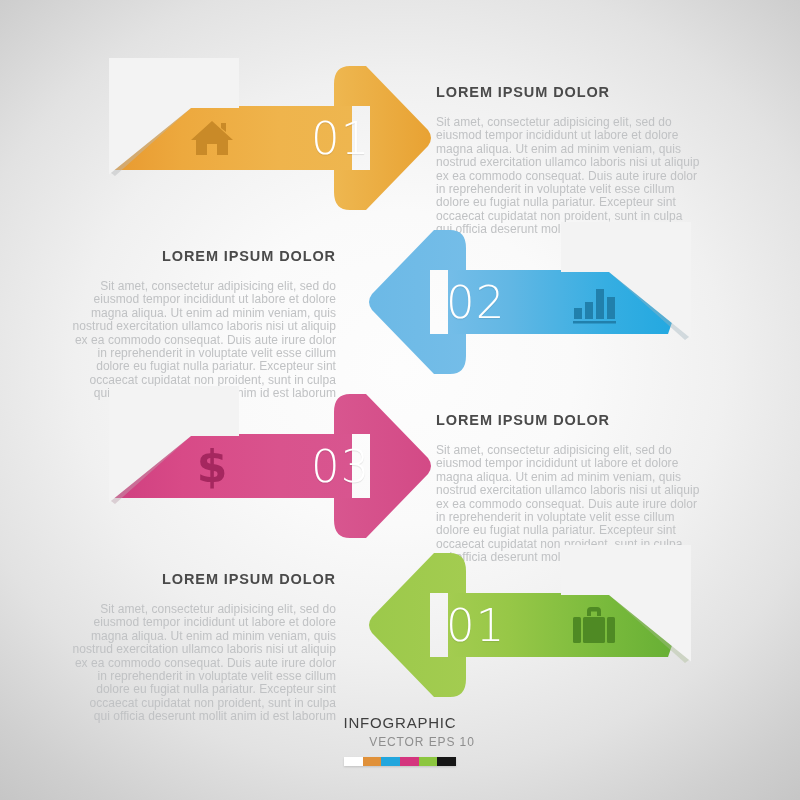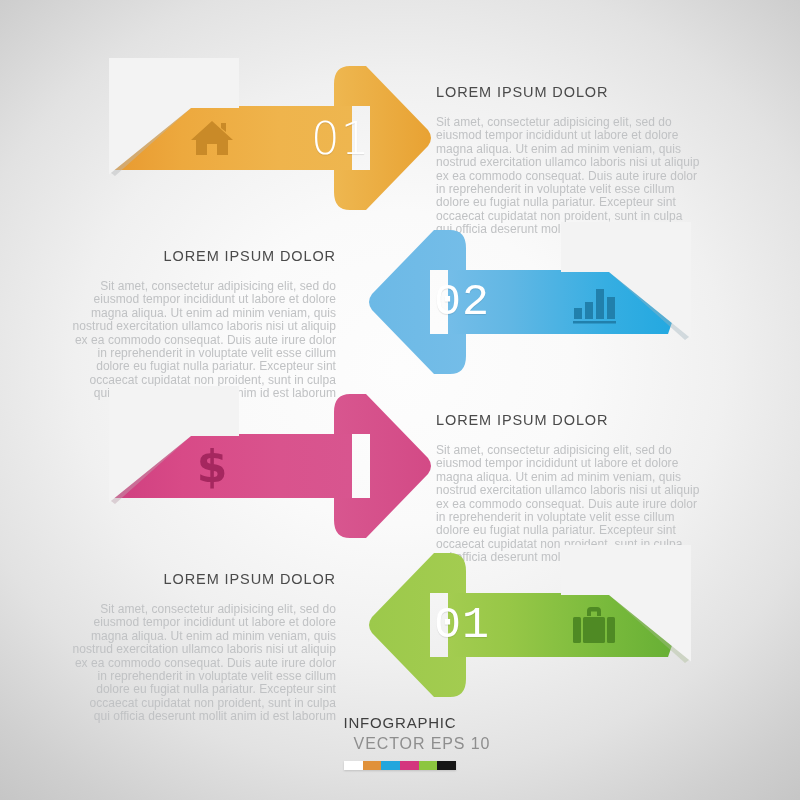--- a/index.html
+++ b/index.html
@@ -62,47 +62,47 @@
   
   .num{
     position:absolute;top:50%;transform:translateY(-50%);
     color:#ffffff;font-size:45px;font-weight:300;letter-spacing:1px;
     font-family:"DejaVu Sans","Liberation Sans",sans-serif;
     text-shadow:0 1px 1px rgba(0,0,0,.10);
     line-height:1;
     margin-left:21px;
   }
   .arrow-r .num{left:180px;}
-  .arrow-l .num{left:43px;font-family:Liberation Mono, monospace;}
+  .arrow-l .num{left:55px;}
 
   
   .ico{
     position:absolute;top:50%;transform:translateY(-50%);
     width:48px;height:48px;
   }
   .arrow-r .ico{left:78px;}
   .arrow-l .ico{right:72px;}
 
   
   .txt{position:absolute;top:26px;width:264px;}
   .txt-right{right:100px;text-align:left;}
   .txt-left{left:72px;text-align:right;}
   .txt h3{
-    margin:0 0 16px 0;font-size:14.5px;font-weight:400;letter-spacing:.9px;
+    margin:0 0 16px 0;font-size:14.5px;font-weight:700;letter-spacing:.9px;
     color:#4a4a4a;
   }
   .txt p{
     margin:0;font-size:12px;line-height:13.4px;color:#c0c2c4;
     letter-spacing:.05px;
   }
 
   
   .footer{position:absolute;left:0;top:714px;width:800px;text-align:center;}
   .footer .f1{font-size:15px;letter-spacing:.8px;color:#3f3f3f;line-height:18px;}
-  .footer .f2{font-size:16px;letter-spacing:.9px;color:#8e8e8e;margin-top:3px;padding-left:44px;}
+  .footer .f2{font-size:12px;letter-spacing:.9px;color:#8e8e8e;margin-top:3px;padding-left:44px;}
   .swatches{margin:8px auto 0;width:112px;height:9px;display:flex;
             box-shadow:0 1px 2px rgba(0,0,0,.15);}
   .swatches i{flex:1;display:block;height:100%;}
 </style>
 </head>
 <body>
 
 <div class="stage">
 
   <div class="row row01">
@@ -183,20 +183,21 @@
       <div class="band"></div>
       <svg class="fold" viewBox="0 0 130 160" preserveAspectRatio="none">
         <polygon points="-2,112 76,46 120,46 120,50 82,50 6,118" fill="#bfa3b0" opacity=".45"></polygon>
         <polygon points="-2,118 82,50 130,50 130,0 -2,0" fill="#f3f3f3"></polygon>
       </svg>
       <span class="ico">
         <svg viewBox="0 0 48 48" width="48" height="48">
           <text x="24" y="40" text-anchor="middle" font-size="44" font-weight="bold" font-family="DejaVu Sans, sans-serif" fill="#a5275f">$</text>
         </svg>
       </span>
+      <span class="num">03</span>
     </div>
     <div class="txt txt-right">
       <h3>LOREM IPSUM DOLOR</h3>
       <p>Sit amet, consectetur adipisicing elit, sed do eiusmod tempor incididunt ut labore et dolore magna aliqua. Ut enim ad minim veniam, quis nostrud exercitation ullamco laboris nisi ut aliquip ex ea commodo consequat. Duis aute irure dolor in reprehenderit in voluptate velit esse cillum dolore eu fugiat nulla pariatur. Excepteur sint occaecat cupidatat non proident, sunt in culpa qui officia deserunt mollit anim id est laborum</p>
     </div>
   </div>
 
   <div class="row row04">
     <div class="arrow arrow-l c-green">
       <svg class="headsvg" viewBox="0 0 104 160">

